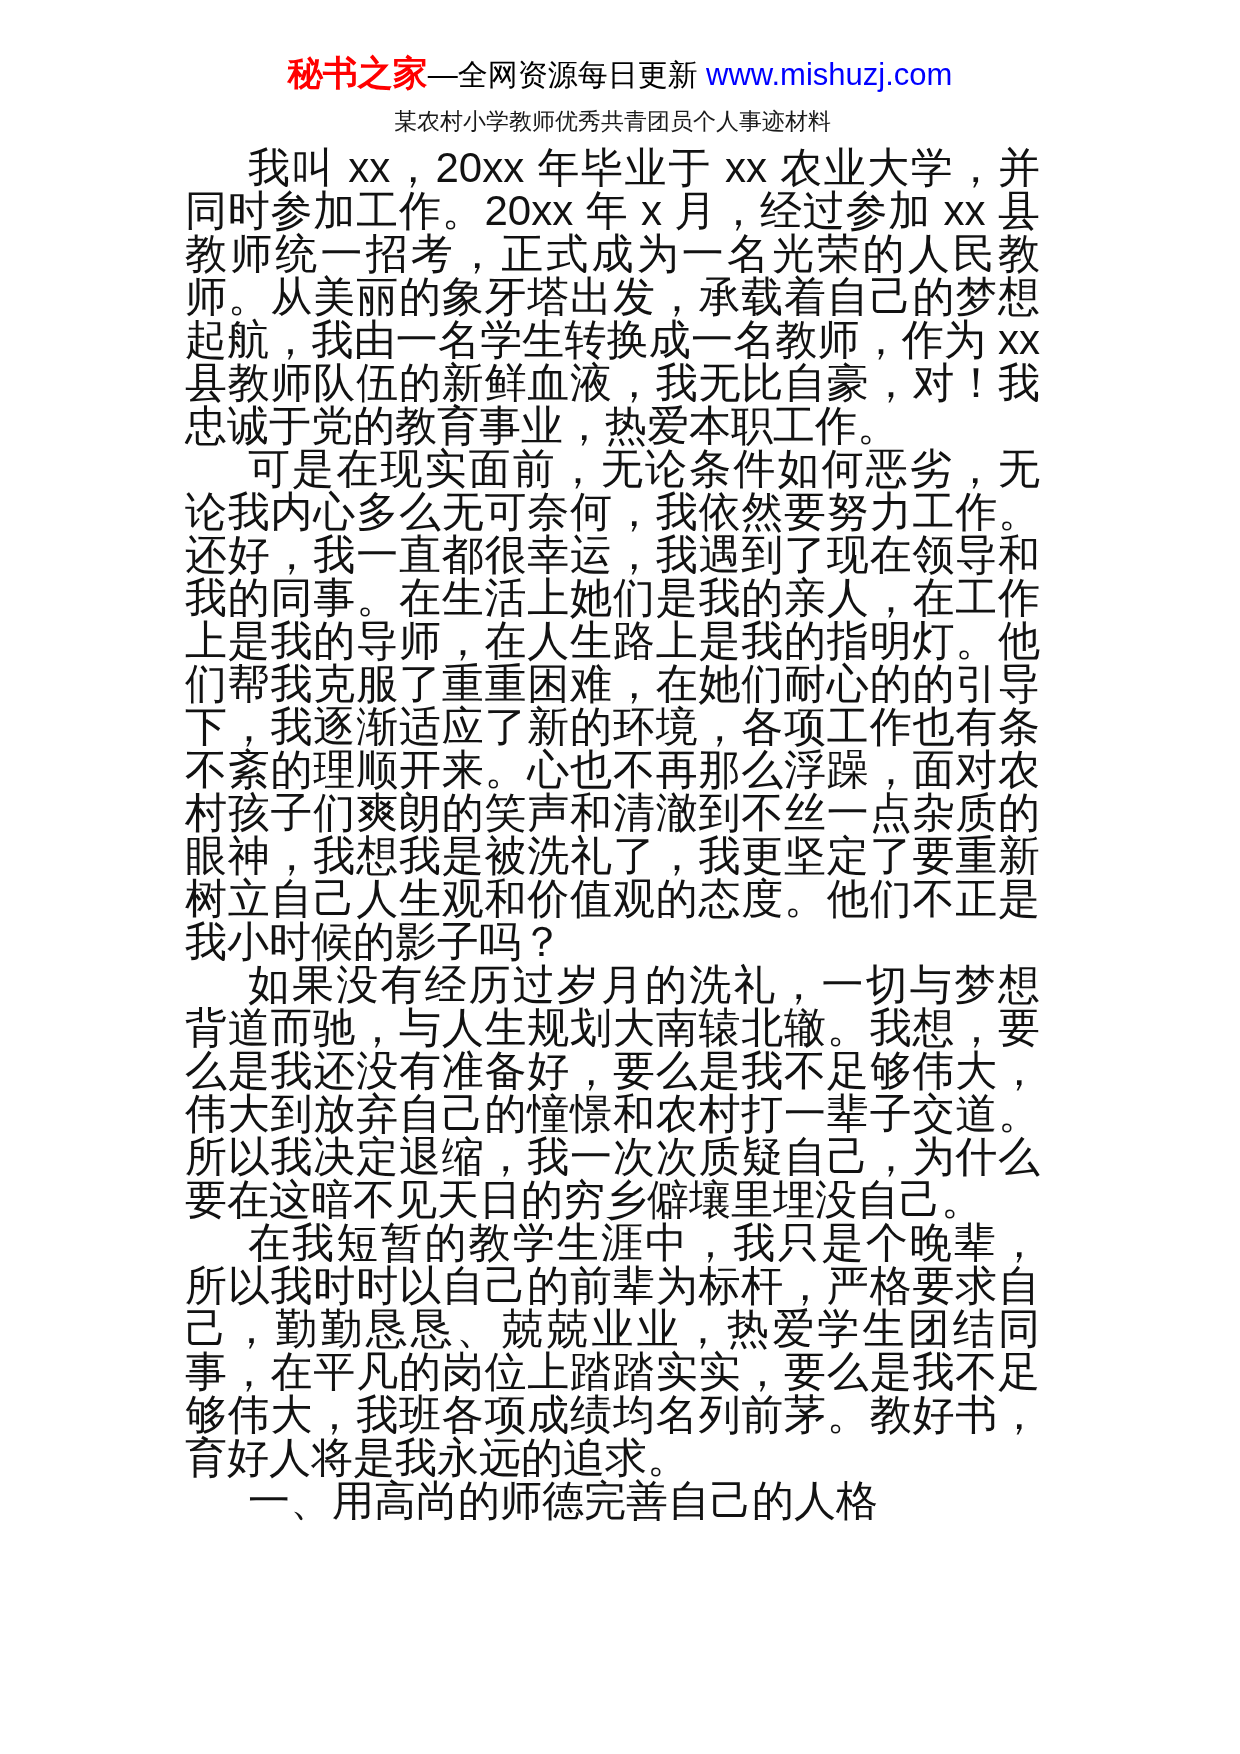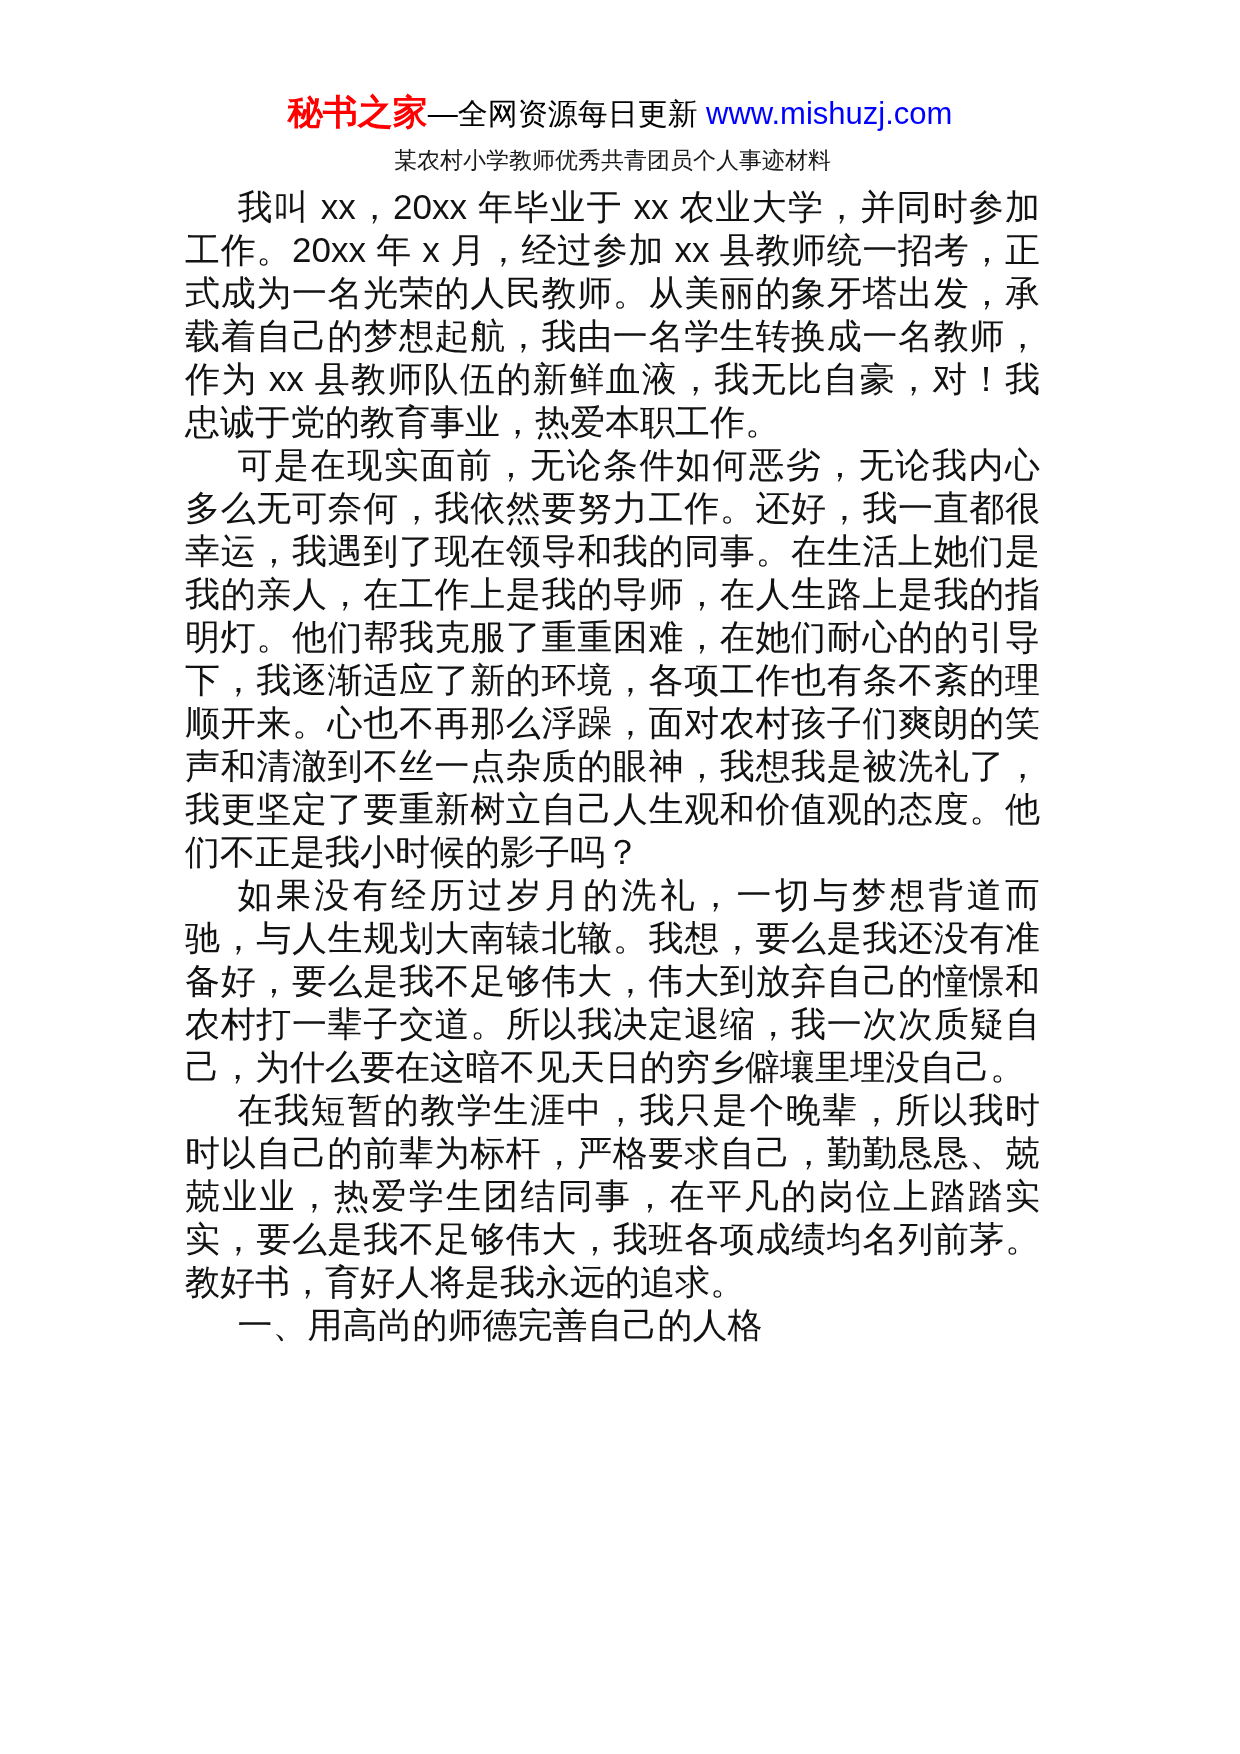--- a/index.html
+++ b/index.html
@@ -6,21 +6,21 @@
   .page {
     position: relative;
     width: 1240px;
     height: 1754px;
     background: #ffffff;
     overflow: hidden;
     font-family: "Liberation Sans", "DejaVu Sans", sans-serif;
     color: #121212;
   }
   .header {
-    padding-top: 91px;
+    padding-top: 52px;
     text-align: center;
     font-size: 30px;
     line-height: 1.2;
     color: #000000;
     white-space: nowrap;
   }
   .site-name {
     color: #ff0000;
     font-weight: 700;
     font-size: 35px;
@@ -37,21 +37,21 @@
     font-size: 23px;
     font-weight: 400;
     color: #1a1a1a;
     text-align: center;
   }
   .body-text {
     padding: 9px 200px 0 185px;
   }
   .para {
     margin: 0;
-    font-size: 35px;
+    font-size: 42px;
     line-height: 43px;
     text-align: justify;
     color: #121212;
     word-break: break-all;
   }
   .indent { text-indent: 1.5em; }
   .deep-indent { text-indent: 2.75em; }
 </style>
 </head>
 <body>

